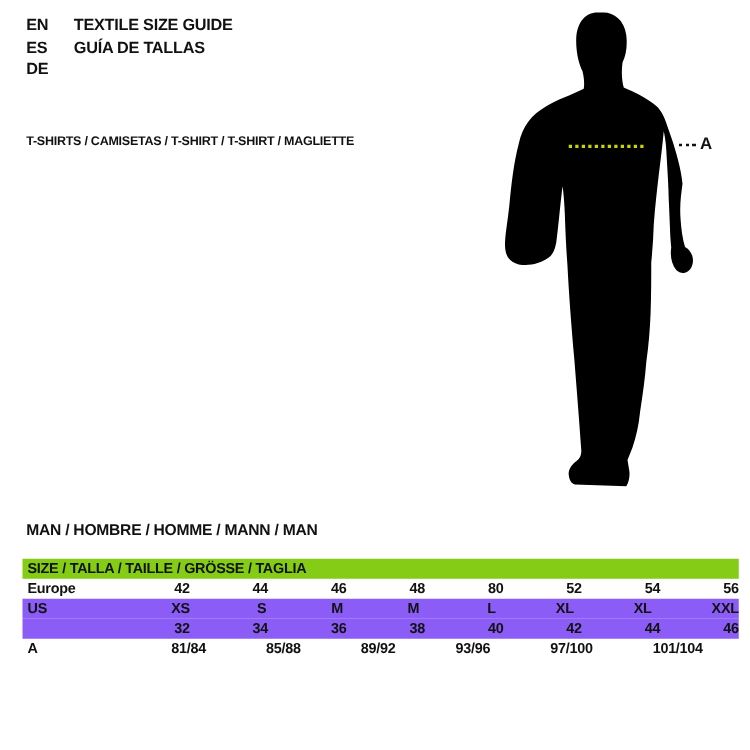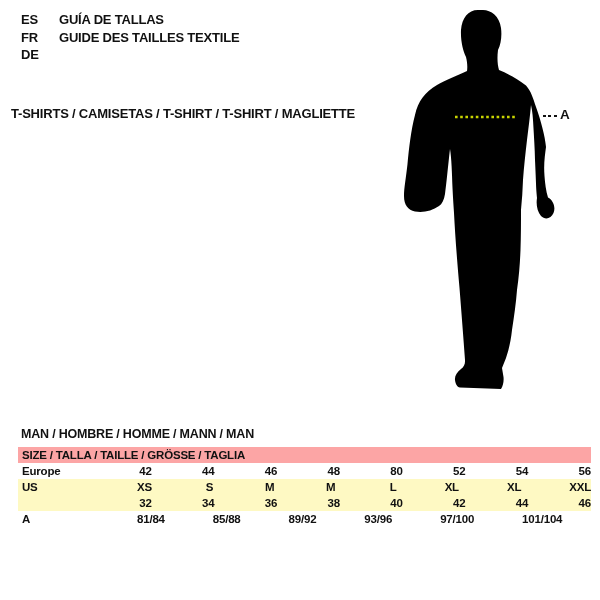--- a/index.html
+++ b/index.html
@@ -6,51 +6,51 @@
   .canvas{
     position:relative;width:600px;height:600px;background:#ffffff;overflow:hidden;
     font-family:"Liberation Sans",sans-serif;font-weight:bold;color:#111;
     -webkit-font-smoothing:antialiased;
   }
   
   .lang-block{position:absolute;left:21px;top:11px;font-size:13px;line-height:17.5px;letter-spacing:-0.2px;}
   .lang-row{display:flex;}
   .lang-code{width:38px;flex:0 0 38px;}
   
-  .cat-block{position:absolute;left:11px;top:105px;font-size:13px;line-height:17.5px;letter-spacing:-0.2px;}
+  .cat-block{position:absolute;left:21px;top:105px;font-size:10px;line-height:17.5px;letter-spacing:-0.2px;}
   
   .figure-svg{position:absolute;left:395px;top:8px;width:175px;height:385px;}
   .measure-dashes{position:absolute;left:543px;top:115px;width:15px;height:2px;
     background:repeating-linear-gradient(90deg,#111 0 3px,transparent 3px 5.5px);}
   .measure-label{position:absolute;left:560px;top:107px;font-size:13.5px;letter-spacing:0;}
   
-  .man-caption{position:absolute;left:21px;top:427px;font-size:12.5px;letter-spacing:-0.2px;}
+  .man-caption{position:absolute;left:21px;top:417px;font-size:12.5px;letter-spacing:-0.2px;}
   .footnote{position:absolute;left:21px;top:546px;font-size:12.5px;letter-spacing:-0.2px;}
   
   .size-table{position:absolute;left:18px;top:447px;width:573px;font-size:11.5px;letter-spacing:-0.2px;}
-  .st-header{height:16px;line-height:16px;padding-left:4px;background:#fca5a5;}
+  .st-header{height:16px;line-height:16px;padding-left:4px;background:#84cc16;}
   .st-row{display:flex;height:16px;line-height:16px;gap:48px;}
-  .st-row.shaded{background:#fef9c3;}
+  .st-row.shaded{background:#8b5cf6;}
   .st-row.tall{height:17px;line-height:17px;}
   .st-label{flex:0 0 67px;padding-left:4px;text-align:left;}
   .st-cell{flex:1 1 0;text-align:right;}
 </style>
 </head>
 <body>
 
 <div class="canvas">
 
   <div class="lang-block">
     <div class="lang-row">
+      <span class="lang-code">EN</span>
+      <span>TEXTILE SIZE GUIDE</span>
+    </div>
+    <div class="lang-row">
       <span class="lang-code">ES</span>
       <span>GUÍA DE TALLAS</span>
-    </div>
-    <div class="lang-row">
-      <span class="lang-code">FR</span>
-      <span>GUIDE DES TAILLES TEXTILE</span>
     </div>
     <div class="lang-row">
       <span class="lang-code">DE</span>
     </div>
   </div>
 
   <div class="cat-block">
     <div>T-SHIRTS / CAMISETAS / T-SHIRT / T-SHIRT / MAGLIETTE</div>
   </div>
 

